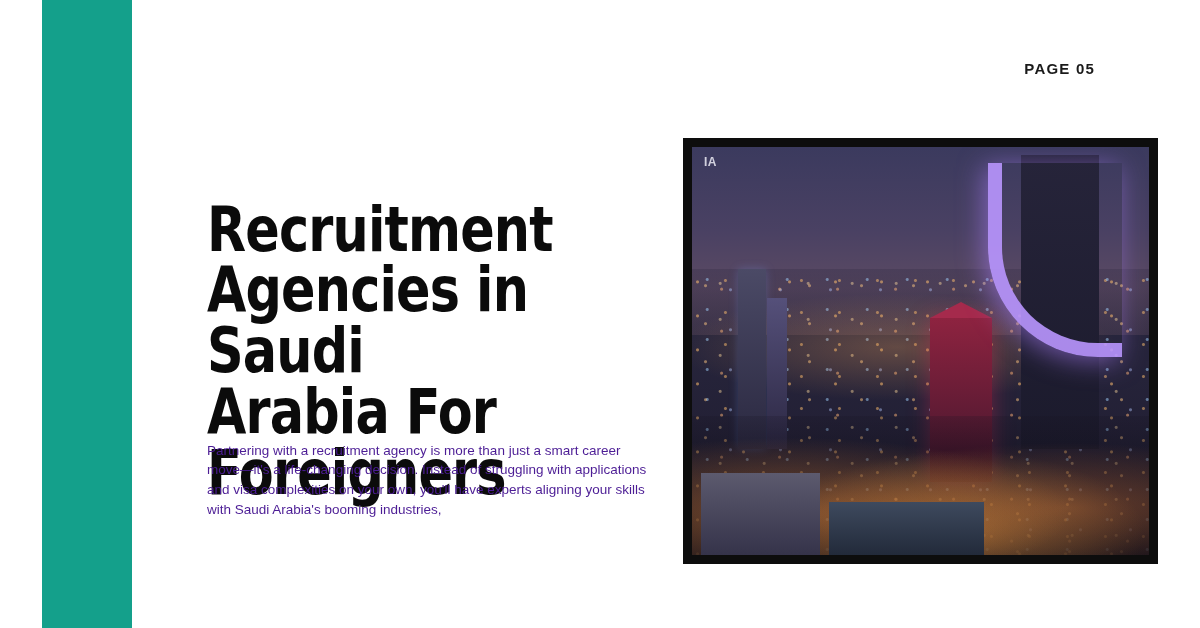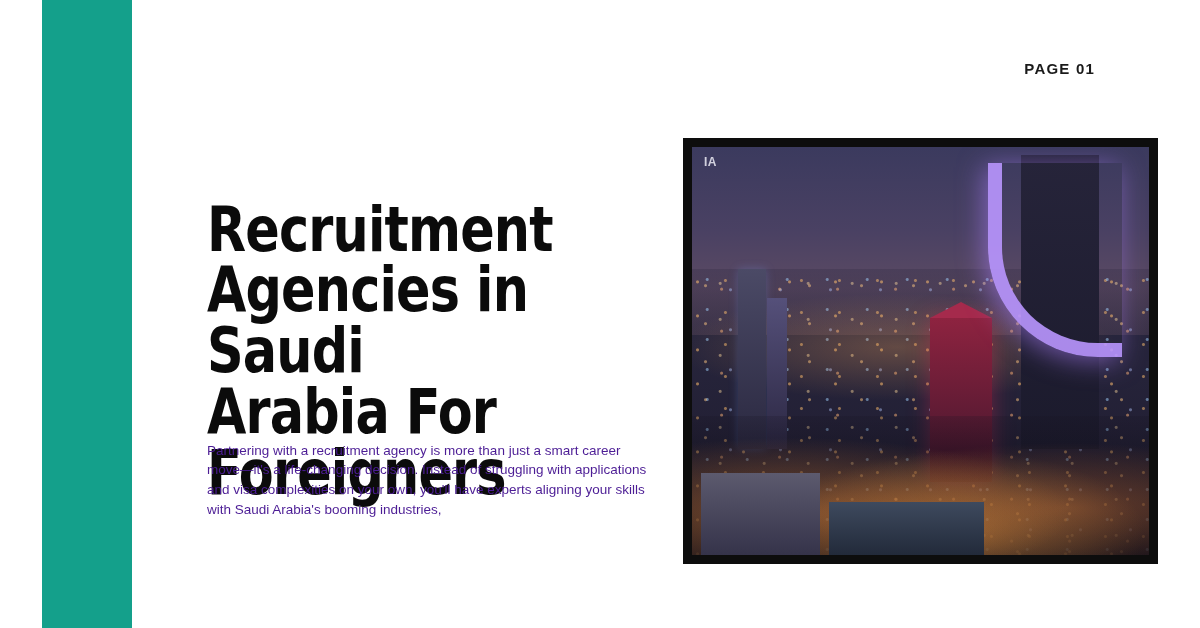--- a/index.html
+++ b/index.html
@@ -183,21 +183,21 @@
     font-weight: 700;
     color: rgba(235,235,245,0.85);
     letter-spacing: 0.5px;
   }
 </style>
 </head>
 <body>
 
 <div class="accent-bar"></div>
 
-<div class="page-number">PAGE 01</div>
+<div class="page-number">PAGE 05</div>
 
 <h1 class="headline">Recruitment Agencies in Saudi Arabia For Foreigners</h1>
 
 <p class="body-copy">Partnering with a recruitment agency is more than just a smart career move—it's a life-changing decision. Instead of struggling with applications and visa complexities on your own, you'll have experts aligning your skills with Saudi Arabia's booming industries,</p>
 
 <div class="photo-frame">
   <div class="photo">
     <div class="sky"></div>
     <div class="city-far"></div>
     <div class="glow-haze"></div>

